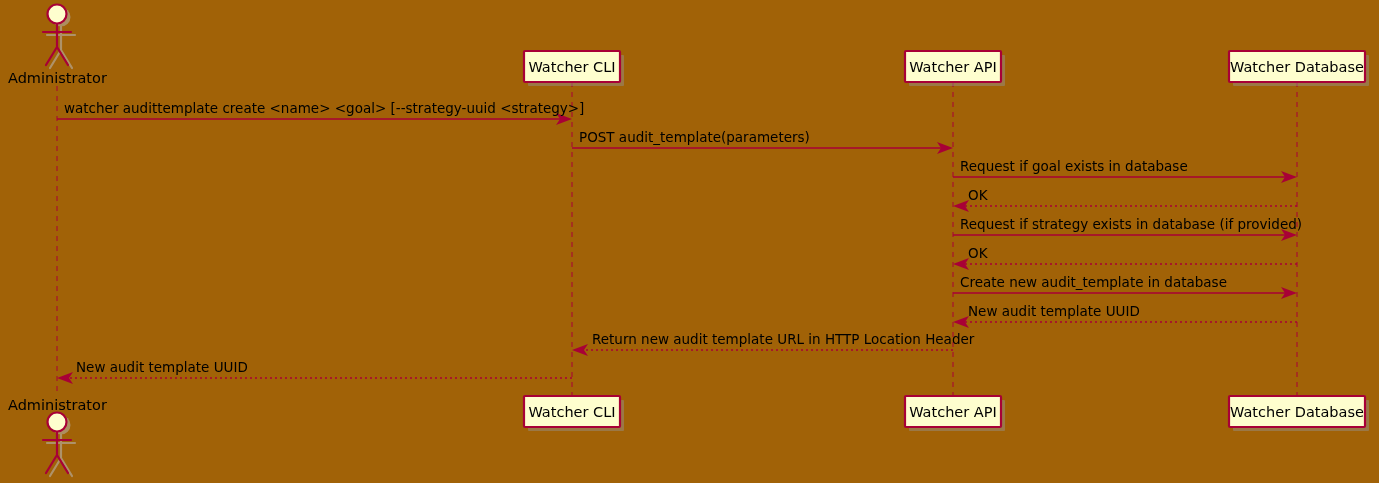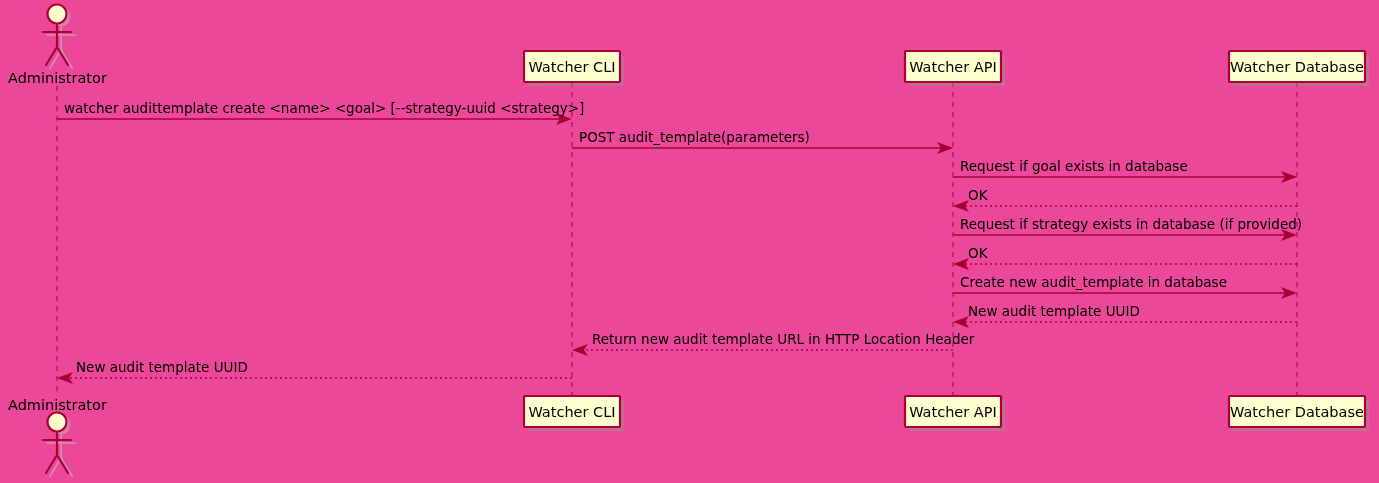--- a/index.html
+++ b/index.html
@@ -7,21 +7,21 @@
     padding: 0;
     background: #FFFFFF;
   }
   body {
     font-family: "DejaVu Sans", sans-serif;
   }
   #diagram {
     position: relative;
     width: 1379px;
     height: 483px;
-    background: #ec4899;
+    background: #a16207;
     overflow: hidden;
   }
   svg.canvas {
     position: absolute;
     left: 0;
     top: 0;
     width: 1379px;
     height: 483px;
   }
   .lifeline {

